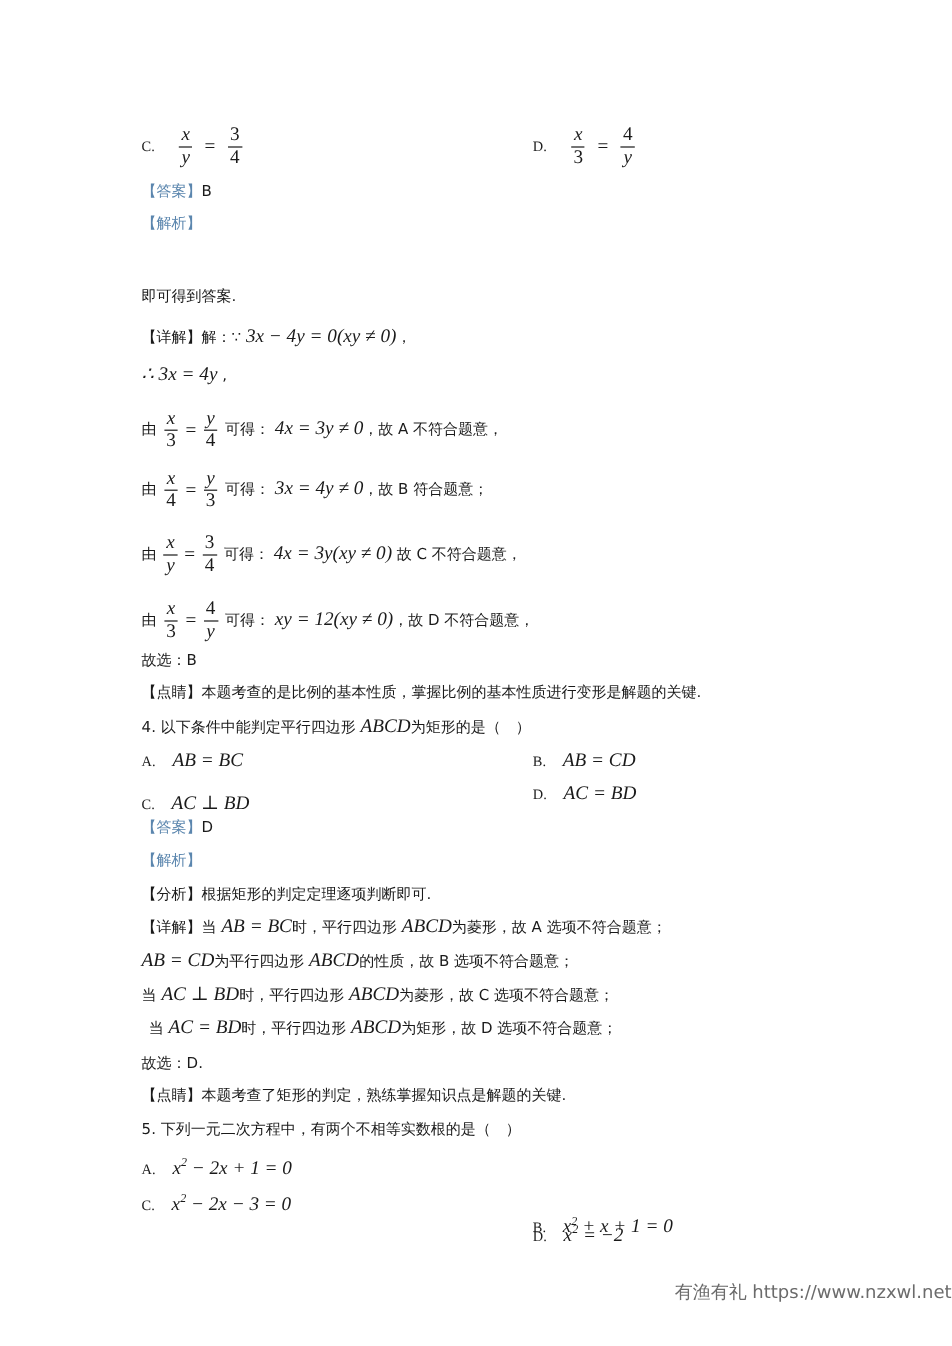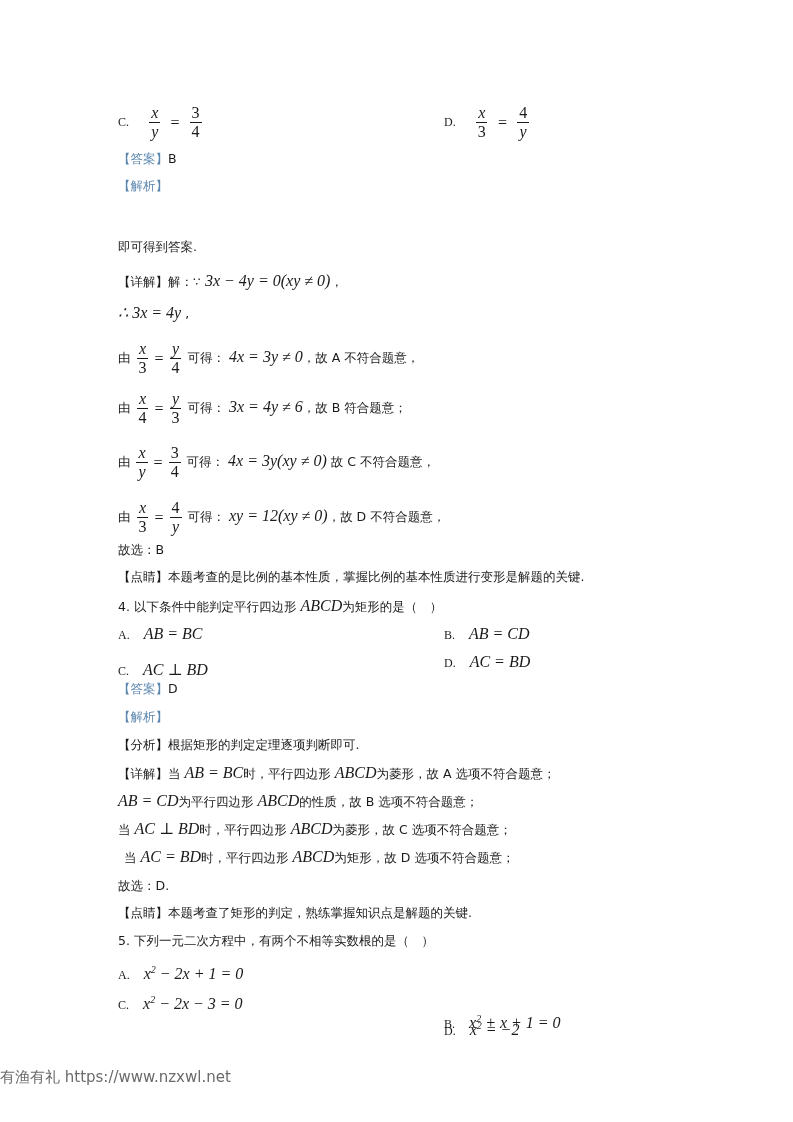--- a/index.html
+++ b/index.html
@@ -12,21 +12,21 @@
   .math { font-family:"Liberation Serif", "DejaVu Serif", serif; font-size:16px; font-style:italic; }
   .lbl { font-family:"Liberation Serif", serif; font-size:12px; margin-right:14px; }
   .frac { display:inline-flex; flex-direction:column; align-items:center; vertical-align:middle;
           font-family:"Liberation Serif", serif; font-size:16px; line-height:18px; margin:0 2px; }
   .frac .n { padding:0 2px; border-bottom:1px solid #1a1a1a; font-style:italic; }
   .frac .d { padding:0 2px; font-style:italic; }
   .frac .up { font-style:normal; }
   .eq { font-family:"Liberation Serif", serif; font-size:16px; margin:0 4px; vertical-align:middle; }
   .cjk { font-family:"DejaVu Sans", sans-serif; font-size:12.5px; }
   sup { font-size:10px; }
-  .footer { position:absolute; left:0; width:793px; top:1068px; text-align:left;
+  .footer { position:absolute; left:0; width:793px; top:1068px; text-align:right;
             font-family:"DejaVu Sans", sans-serif; font-size:15px; color:#6b6b6b; }
 </style>
 </head>
 <body>
 
 <div class="page">
 
   <div class="line" style="top:104px;">
     <span class="lbl">C.</span>
     <span class="frac">
@@ -86,21 +86,21 @@
   <div class="line cjk" style="top:390px;">
     <span>由</span>
     <span class="frac">
         <span class="n">x</span>
         <span class="d up">4</span>
       </span><span class="eq">=</span><span class="frac">
         <span class="n">y</span>
         <span class="d up">3</span>
       </span>
     <span>可得：</span>
-    <span class="math">3x = 4y ≠ 6</span><span>，故 B 符合题意；</span>
+    <span class="math">3x = 4y ≠ 0</span><span>，故 B 符合题意；</span>
   </div>
   <div class="line cjk" style="top:444px;">
     <span>由</span>
     <span class="frac">
         <span class="n">x</span>
         <span class="d">y</span>
       </span><span class="eq">=</span><span class="frac">
         <span class="n up">3</span>
         <span class="d up">4</span>
       </span>

